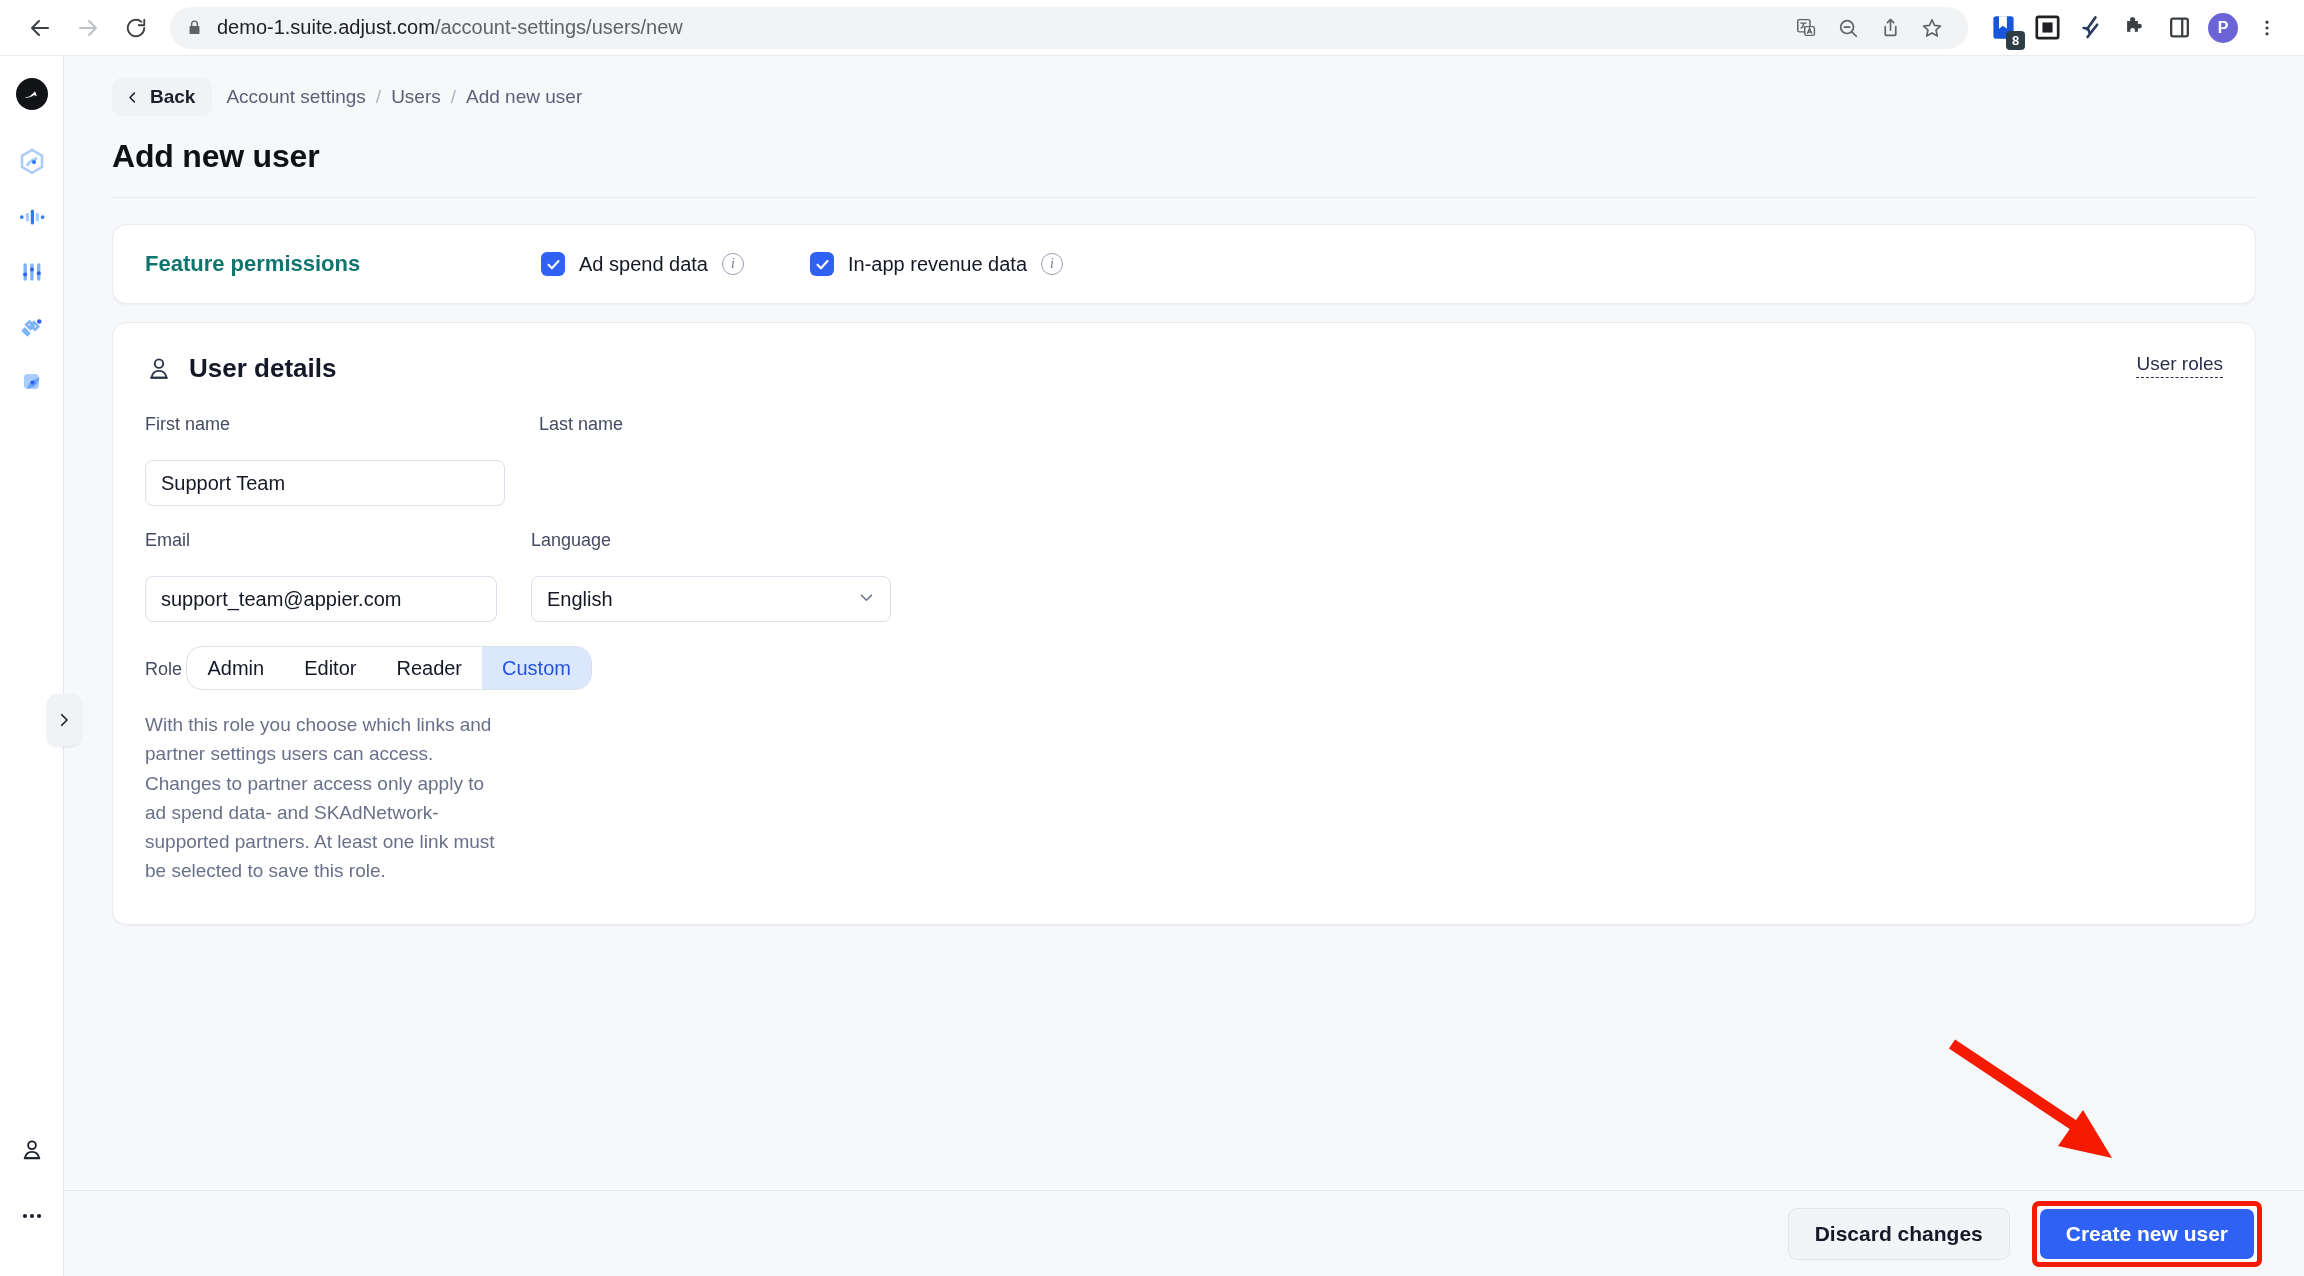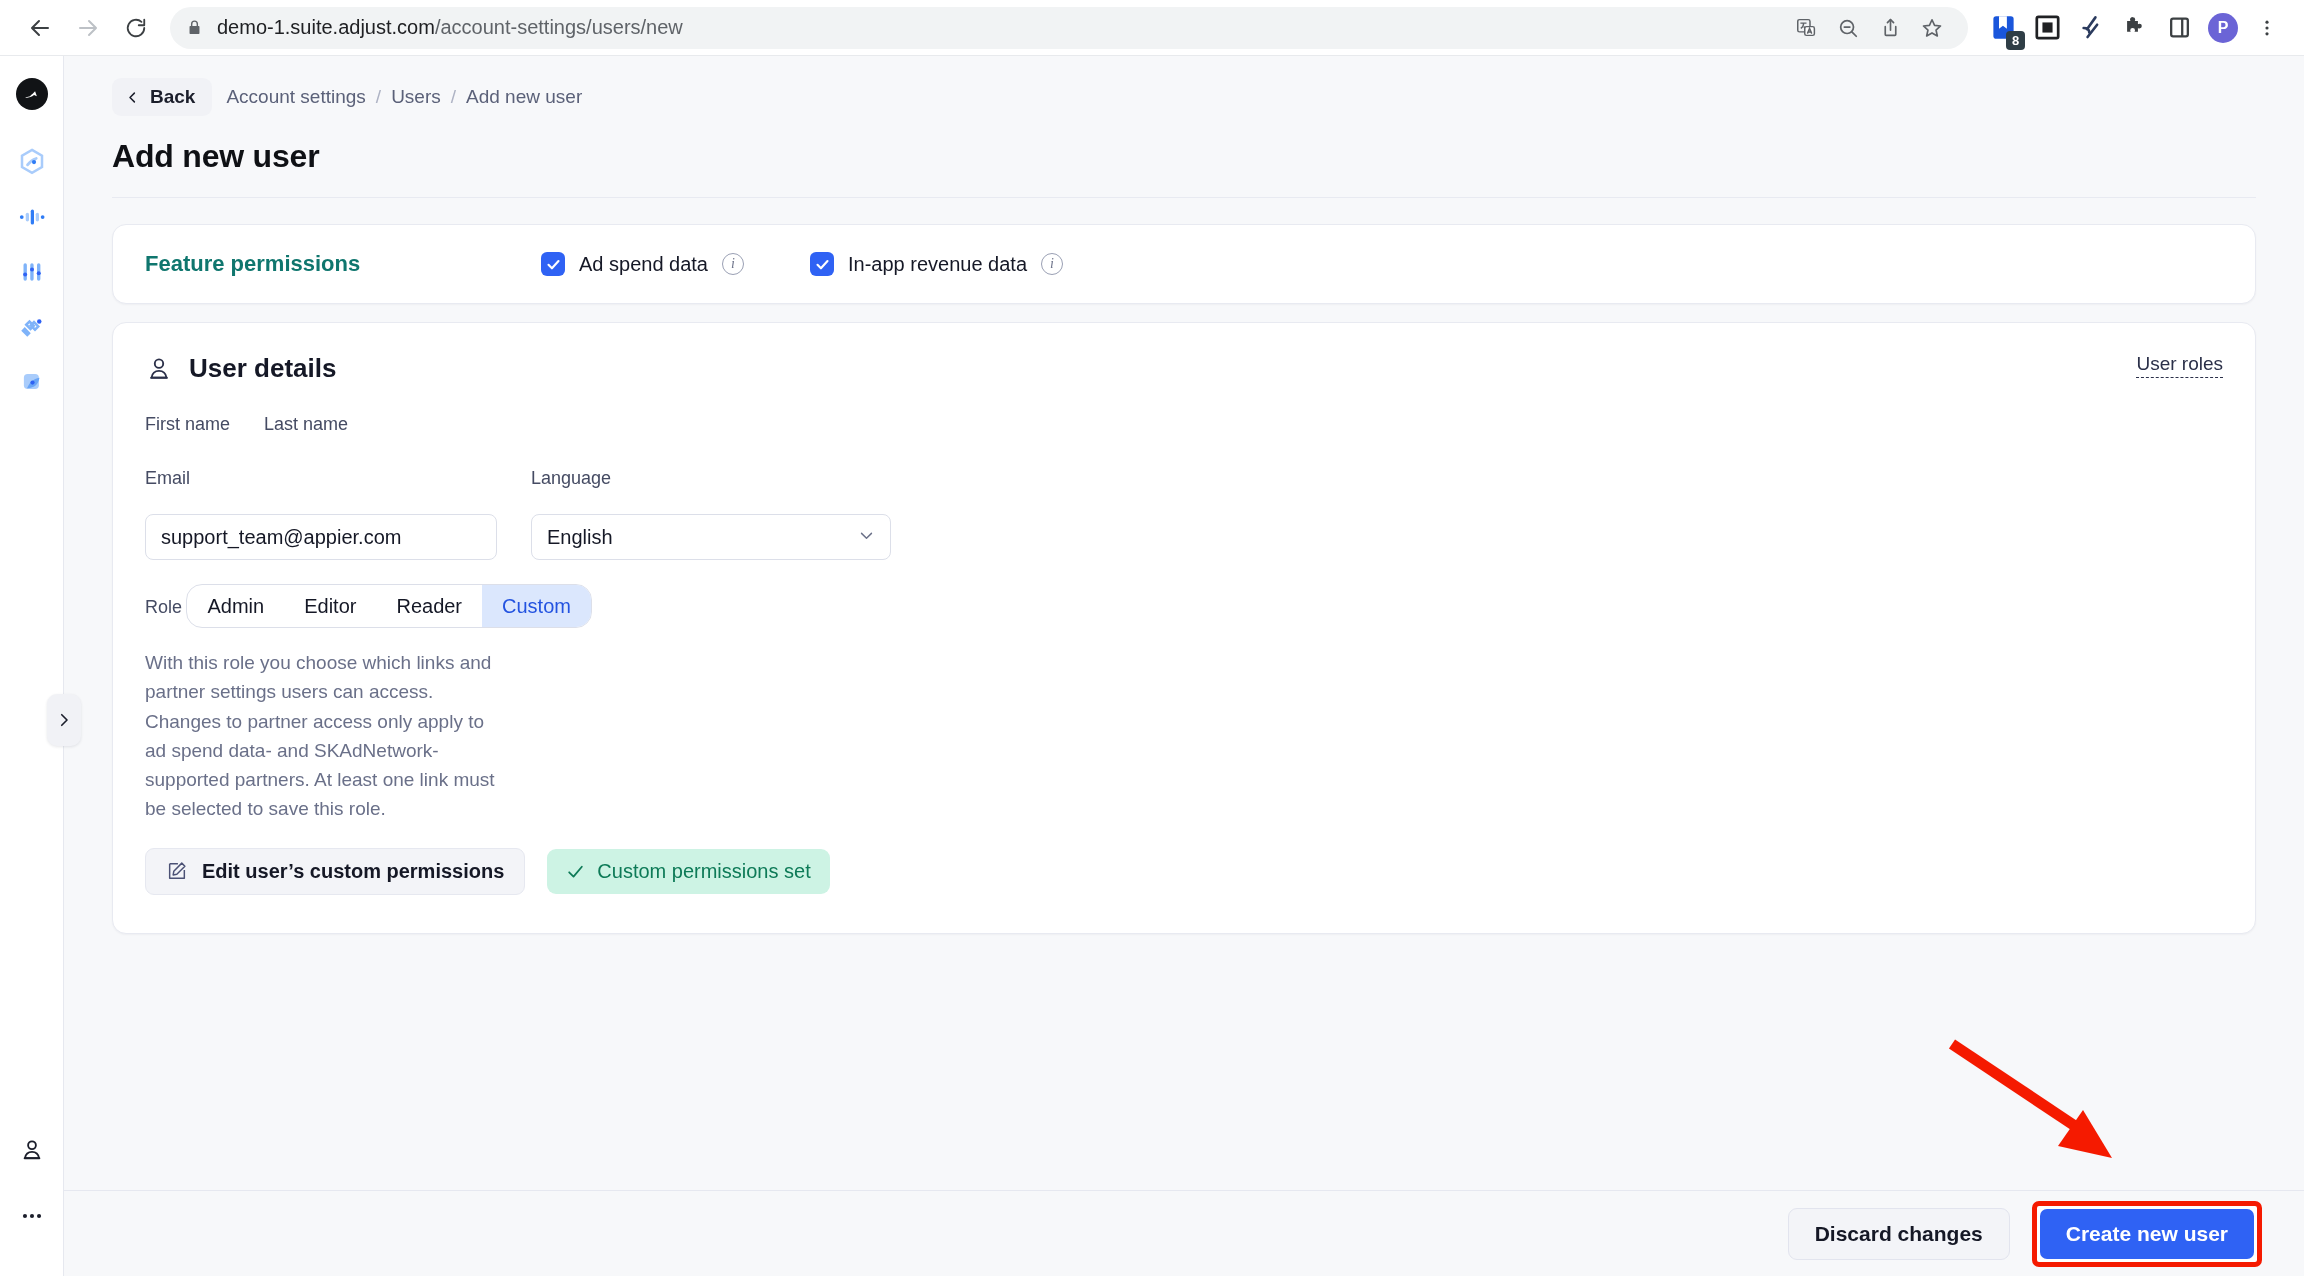--- a/index.html
+++ b/index.html
@@ -536,20 +536,21 @@
               <line x1="5.3" y1="19.5" x2="18.7" y2="19.5" stroke-linecap="round"></line>
             </svg>
           <span class="details-title">User details</span>
           <span class="user-roles-link">User roles</span>
         </div>
 
         <div class="form-grid">
           <div class="form-row">
             <div class="field">
               <span class="field-label">First name</span>
+              <div class="text-input w-first">Support Team</div>
             </div>
             <div class="field">
               <span class="field-label">Last name</span>
             </div>
           </div>
 
           <div class="form-row">
             <div class="field">
               <span class="field-label">Email</span>
               <div class="text-input w-email">support_team@appier.com</div>
@@ -571,35 +572,20 @@
             <span class="field-label">Role</span>
             <div class="seg">
               <div class="seg-item">Admin</div>
               <div class="seg-item">Editor</div>
               <div class="seg-item">Reader</div>
               <div class="seg-item active">Custom</div>
             </div>
 
             <div class="role-desc">With this role you choose which links and partner settings users can access. Changes to partner access only apply to ad spend data- and SKAdNetwork-supported partners. At least one link must be selected to save this role.</div>
 
-            <div class="role-actions">
-              <div class="edit-btn">
-                <svg width="22" height="22" viewBox="0 0 24 24" fill="none" stroke="#4b5175" stroke-width="1.6" stroke-linejoin="round">
-                    <path d="M4 4h9M4 4v16h16v-9"></path>
-                    <path d="M17.2 3.4l3.4 3.4L11.8 15.6l-4 .7.7-4z"></path>
-                  </svg>
-                <span>Edit user’s custom permissions</span>
-              </div>
-              <div class="set-badge">
-                <svg width="19" height="19" viewBox="0 0 24 24" fill="none" stroke="#0d7a57" stroke-width="2.2" stroke-linecap="round" stroke-linejoin="round">
-                    <polyline points="4 13 9.5 18.5 20 6"></polyline>
-                  </svg>
-                <span>Custom permissions set</span>
-              </div>
-            </div>
           </div>
         </div>
       </div>
     </div>
 
     <svg class="arrow-annot" viewBox="0 0 200 130">
       <line x1="8" y1="8" x2="140" y2="96" stroke="#f51a00" stroke-width="11" stroke-linecap="butt"></line>
       <polygon points="168,122 114,110 139,74" fill="#f51a00"></polygon>
     </svg>
 

